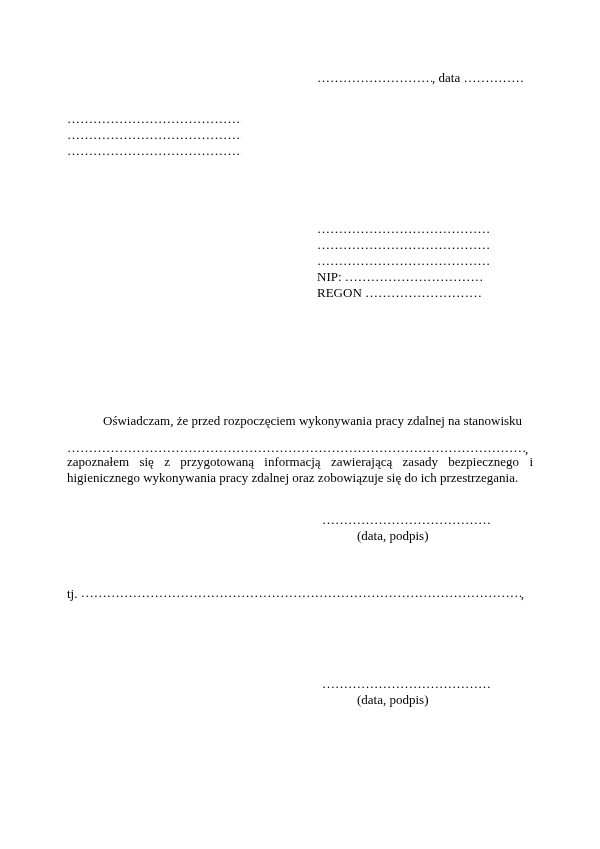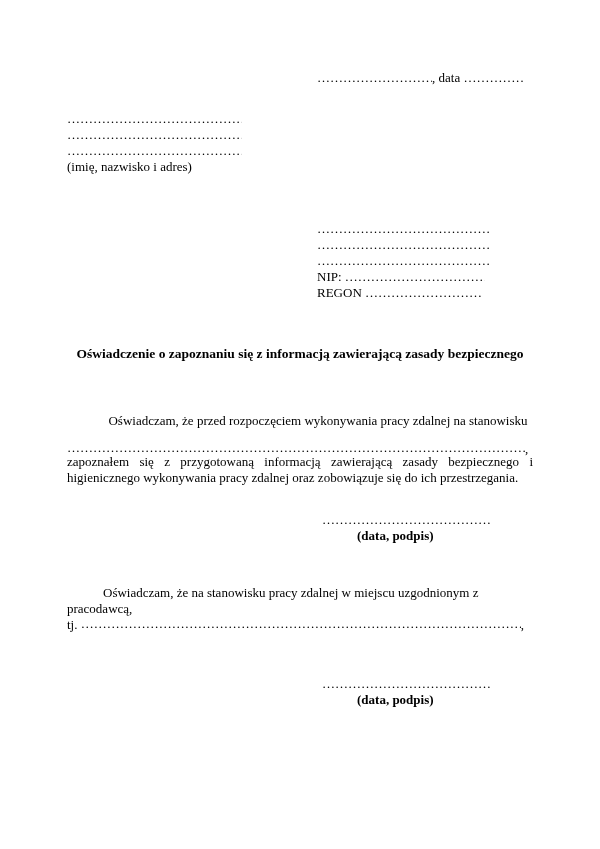--- a/index.html
+++ b/index.html
@@ -35,66 +35,63 @@
     width: 466px;
     line-height: 15.5px;
   }
   .justified { text-align: justify; }
   .indent { text-indent: 36px; }
   .sig {
     left: 322px;
     width: 200px;
     line-height: 15px;
   }
-  .sig-caption { margin-left: 35px; font-weight: bold; }
+  .sig-caption { margin-left: 35px; }
   .nowrap { white-space: nowrap; }
 </style>
 </head>
 <body>
 
 <div class="page">
 
   <div class="abs nowrap" style="top:70px; left:317px;">
     <span class="dots" style="width:115px;">………………………………………………………………………………………………………………………………………………………………</span><span>, data </span><span class="dots" style="width:62px;">………………………………………………………………………………………………………………………………………………………………</span>
   </div>
 
   <div class="abs" style="top:111px; left:67px;">
     <div><span class="dots" style="width:175px;">………………………………………………………………………………………………………………………………………………………………</span></div>
     <div><span class="dots" style="width:175px;">………………………………………………………………………………………………………………………………………………………………</span></div>
     <div><span class="dots" style="width:175px;">………………………………………………………………………………………………………………………………………………………………</span></div>
-    <div>(imię, nazwisko i adres)</div>
   </div>
 
   <div class="abs" style="top:221px; left:317px;">
     <div><span class="dots" style="width:173px;">………………………………………………………………………………………………………………………………………………………………</span></div>
     <div><span class="dots" style="width:173px;">………………………………………………………………………………………………………………………………………………………………</span></div>
     <div><span class="dots" style="width:173px;">………………………………………………………………………………………………………………………………………………………………</span></div>
     <div class="nowrap"><span>NIP: </span><span class="dots" style="width:140px;">………………………………………………………………………………………………………………………………………………………………</span></div>
     <div class="nowrap"><span>REGON </span><span class="dots" style="width:117px;">………………………………………………………………………………………………………………………………………………………………</span></div>
   </div>
 
   <div class="abs title" style="top:346px;">
-    <div>Oświadczenie o zapoznaniu się z informacją zawierającą zasady bezpiecznego</div>
   </div>
 
-  <div class="abs para indent" style="top:413px;text-align:center;">Oświadczam, że przed rozpoczęciem wykonywania pracy zdalnej na stanowisku</div>
+  <div class="abs para indent" style="top:413px;">Oświadczam, że przed rozpoczęciem wykonywania pracy zdalnej na stanowisku</div>
 
   <div class="abs para nowrap" style="top:440px;">
     <span class="dots" style="width:458px;">………………………………………………………………………………………………………………………………………………………………</span><span>,</span>
   </div>
 
   <div class="abs para justified" style="top:454px;">zapoznałem się z przygotowaną informacją zawierającą zasady bezpiecznego i higienicznego wykonywania pracy zdalnej oraz zobowiązuje się do ich przestrzegania.</div>
 
   <div class="abs sig" style="top:512px;">
     <div><span class="dots" style="width:168px;">………………………………………………………………………………………………………………………………………………………………</span></div>
     <div class="sig-caption">(data, podpis)</div>
   </div>
 
   <div class="abs para" style="top:585px;">
-    <div class="indent">Oświadczam, że na stanowisku pracy zdalnej w miejscu uzgodnionym z pracodawcą,</div>
     <div class="nowrap"><span>tj. </span><span class="dots" style="width:440px;">………………………………………………………………………………………………………………………………………………………………</span><span>,</span></div>
   </div>
 
   <div class="abs sig" style="top:676px;">
     <div><span class="dots" style="width:168px;">………………………………………………………………………………………………………………………………………………………………</span></div>
     <div class="sig-caption">(data, podpis)</div>
   </div>
 
 </div>
 

